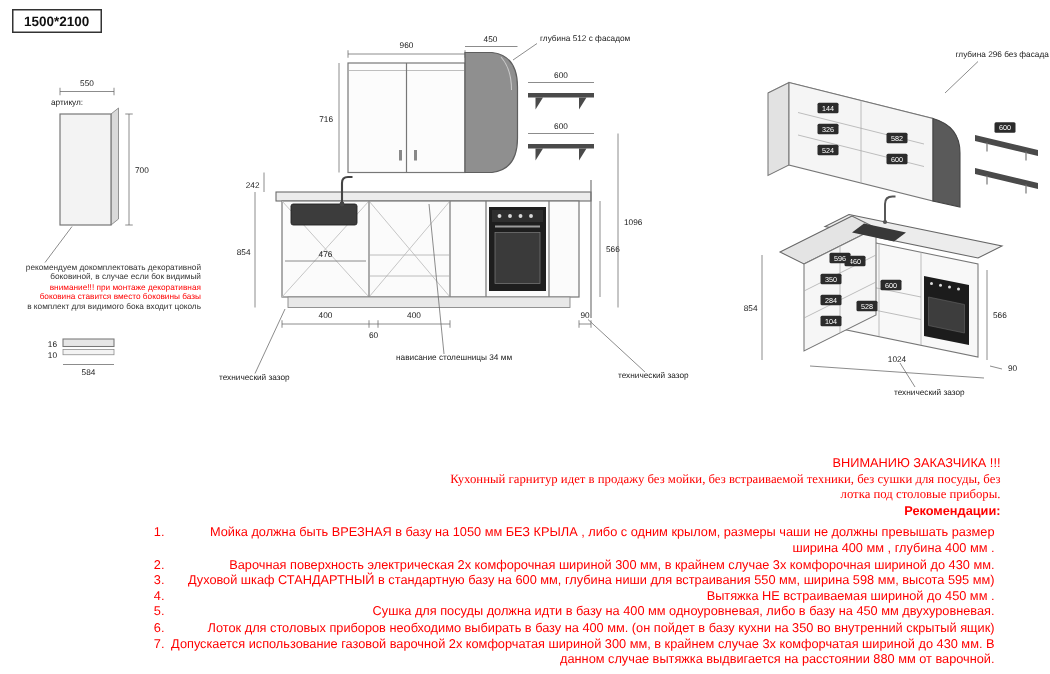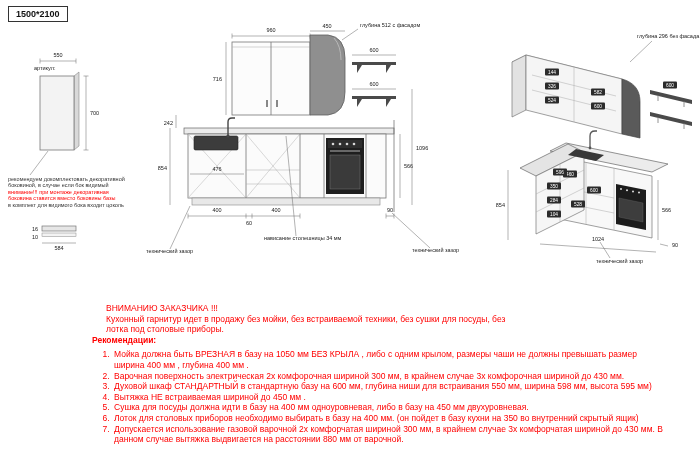--- a/index.html
+++ b/index.html
@@ -1,33 +1,33 @@
 <!DOCTYPE html>
 <html><head>
 <meta charset="utf-8">
 <style>
   html,body{margin:0;padding:0;background:#ffffff;}
   .page{position:relative;width:700px;height:449px;background:#ffffff;overflow:hidden;
-        font-family:"Liberation Sans",sans-serif;}
+        font-family:"Liberation Sans",sans-serif;text-align:right;}
   .size-box{position:absolute;left:8px;top:6px;z-index:5;border:1px solid #333;background:#fff;
             padding:2px 7px;font-size:9px;font-weight:bold;color:#111;}
   .drawing{position:absolute;left:0;top:0;}
   svg text{font-family:"Liberation Sans",sans-serif;font-size:5.5px;fill:#1a1a1a;}
   svg text.badge-t{font-size:4.8px;fill:#ffffff;text-anchor:middle;}
   svg .dim{stroke:#666;stroke-width:0.5;fill:none;}
   svg .ln{stroke:#777;stroke-width:0.8;fill:none;}
   svg .thin{stroke:#aaa;stroke-width:0.5;fill:none;}
   svg .xmark{stroke:#c0c0c0;stroke-width:0.6;}
   .side-note{position:absolute;left:8px;top:176px;width:126px;font-size:5.5px;line-height:6.4px;color:#333;}
   .side-note span{display:block;}
   .side-note .red{color:#ff0000;}
   .notice{position:absolute;left:92px;top:303px;width:575px;color:#ff0000;
           font-size:8.5px;line-height:10.6px;}
   .notice .title{font-weight:normal;padding-left:14px;}
-  .notice .intro{padding-left:14px;}
+  .notice .intro{padding-left:14px;font-family:Liberation Serif, serif;}
   .notice .rec-label{font-weight:bold;}
   .notice ol{margin:4px;padding-left:16px;}
   .notice li{padding-left:2px;}
 </style>
 </head>
 <body>
 
 <div class="page">
 
   <div class="size-box">

